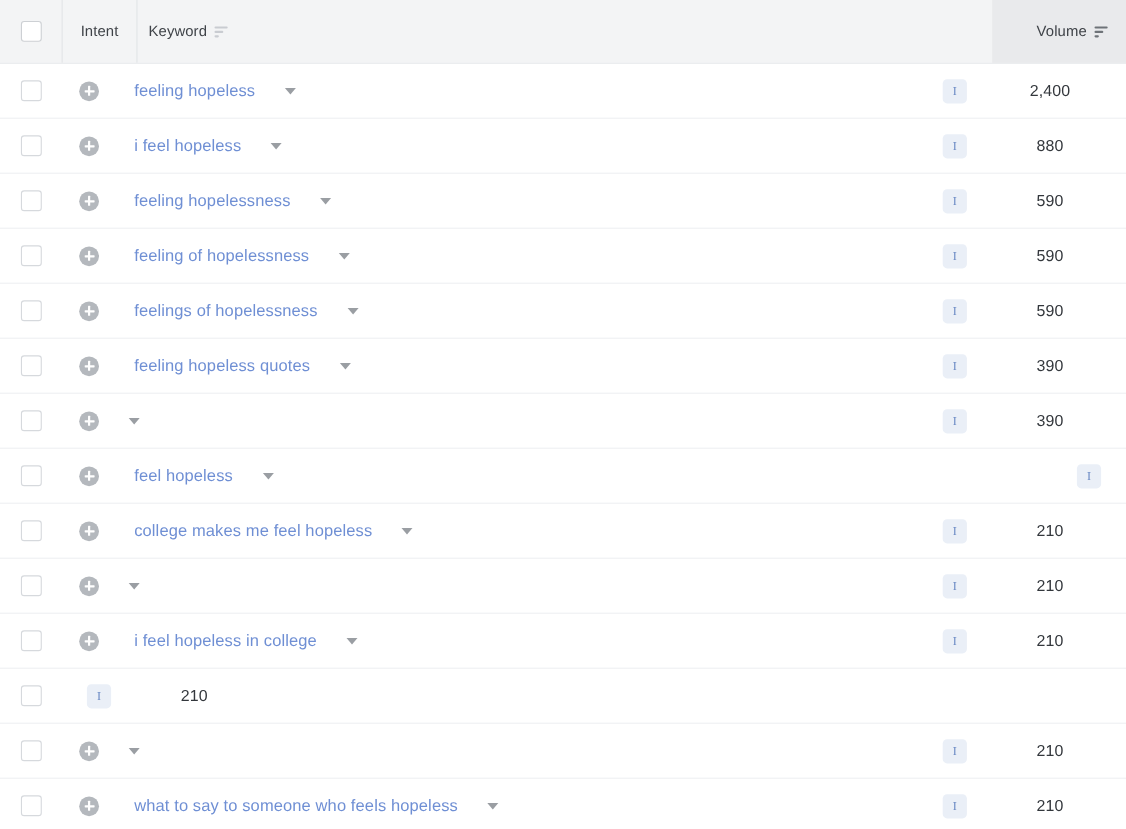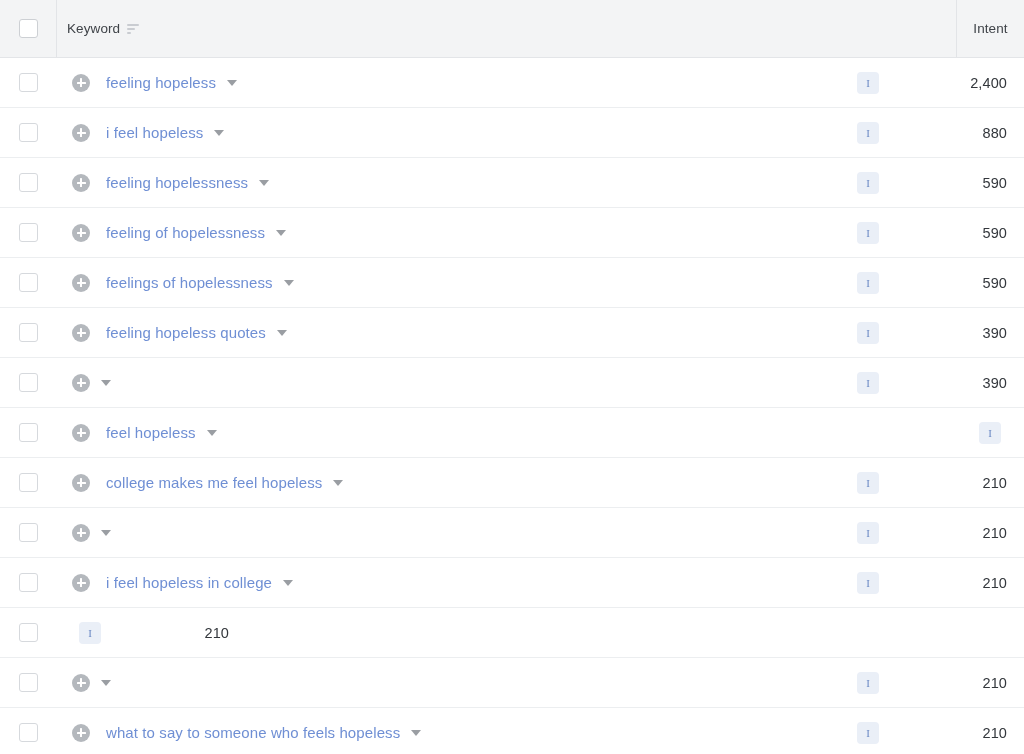--- a/index.html
+++ b/index.html
@@ -85,25 +85,25 @@
   .row {
     display: flex;
     align-items: stretch;
     height: 50px;
     border-bottom: 1px solid #eceef0;
     background: #ffffff;
   }
   .cell { display: flex; align-items: center; }
 
   .cell-check { width: 56px; justify-content: center; }
-  .cell-keyword { flex: 1 1 auto; padding-left: 10px; gap: 0; }
+  .cell-keyword { flex: 1 1 auto; padding-left: 10px; gap: 16px; }
   .cell-intent { width: 68px; justify-content: center; }
   .cell-volume {
     width: 122px;
-    justify-content: flex-end;
+    justify-content: center;
     padding-right: 17px;
   }
 
   
   .checkbox {
     width: 19px;
     height: 19px;
     border: 1px solid #d6d9dd;
     border-radius: 3px;
     background: #ffffff;
@@ -179,33 +179,41 @@
 <body>
 
 <div class="keyword-table">
 
   <div class="table-header">
 
     <div class="th th-check">
       <div class="checkbox"></div>
     </div>
 
+    <div class="th th-intent">
+      <span class="th-label">Intent</span>
+    </div>
+
     <div class="th th-keyword">
       <span class="th-label">Keyword</span>
       <span class="sort-icon">
         <i></i>
           <i></i>
           <i></i>
       </span>
     </div>
 
-    <div class="th th-intent">
-      <span class="th-label">Intent</span>
+    <div class="th th-volume">
+      <span class="th-label">Volume</span>
+      <span class="sort-icon active">
+        <i></i>
+          <i></i>
+          <i></i>
+      </span>
     </div>
-
   </div>
 
   <div class="table-body" id="table-body">
       <div class="row">
         <div class="cell cell-check">
           <div class="checkbox"></div>
         </div>
         <div class="cell cell-keyword">
           <div class="plus-icon"></div>
           <span class="keyword-link">feeling hopeless</span>

